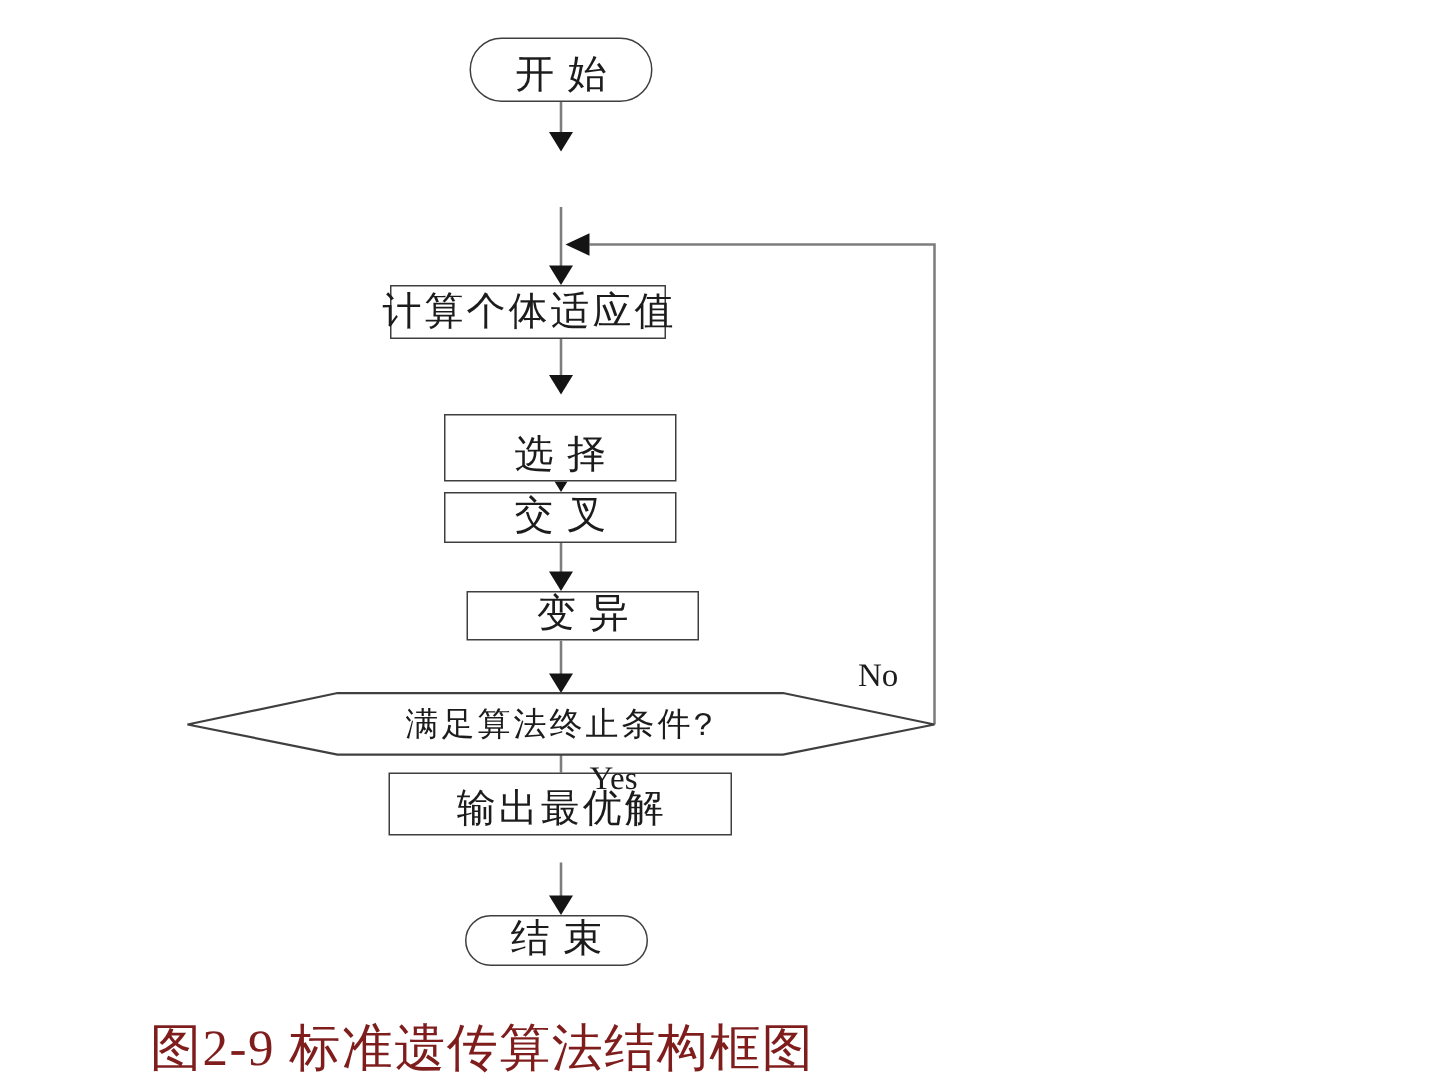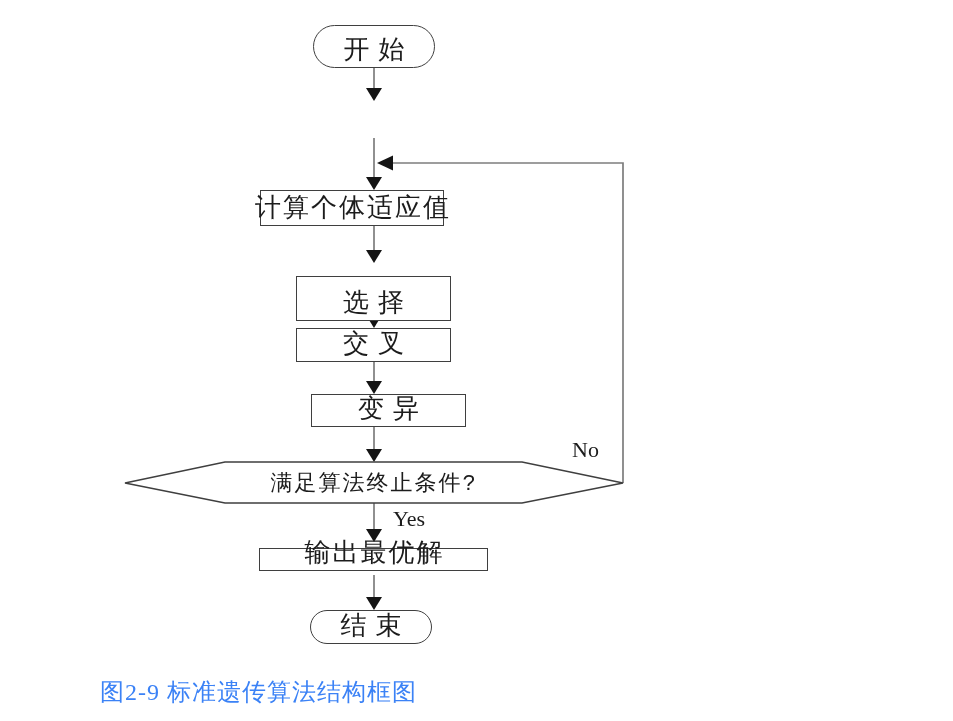--- a/index.html
+++ b/index.html
@@ -73,22 +73,22 @@
   .branch-label {
     position: absolute;
     color: var(--text-color);
     font-size: 22px;
     white-space: nowrap;
   }
   .caption {
     position: absolute;
     left: 100px;
     top: 676px;
-    color: #3b82f6;
-    font-size: 24px;
+    color: #7f1d1d;
+    font-size: 34px;
     letter-spacing: 1px;
     white-space: pre;
   }
 </style>
 </head>
 <body>
 
 <div class="canvas">
 
   <svg class="connector-layer" viewBox="0 0 953 721">
@@ -135,21 +135,21 @@
   </div>
 
   <div class="node wide-space" style="left:296px; top:394px; width:155px; height:33px;margin-left:15px;">
     <span>变异</span>
   </div>
 
   <div class="decision-label" style="left:125px; top:462px; width:498px; height:41px;">
     <span>满足算法终止条件?</span>
   </div>
 
-  <div class="node" style="left:259px; top:548px; width:229px; height:23px;">
+  <div class="node" style="left:259px; top:515px; width:229px; height:42px;">
     <span>输出最优解</span>
   </div>
 
   <div class="node terminator wide-space" style="left:310px; top:610px; width:122px; height:34px;">
     <span>结束</span>
   </div>
 
   <div class="branch-label" style="left:382px; top:506px;margin-left:11px;">Yes</div>
   <div class="branch-label" style="left:572px; top:437px;">No</div>
 

